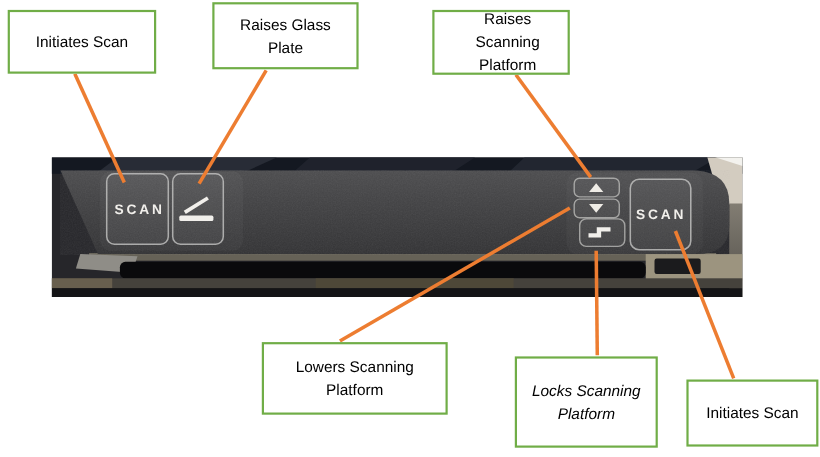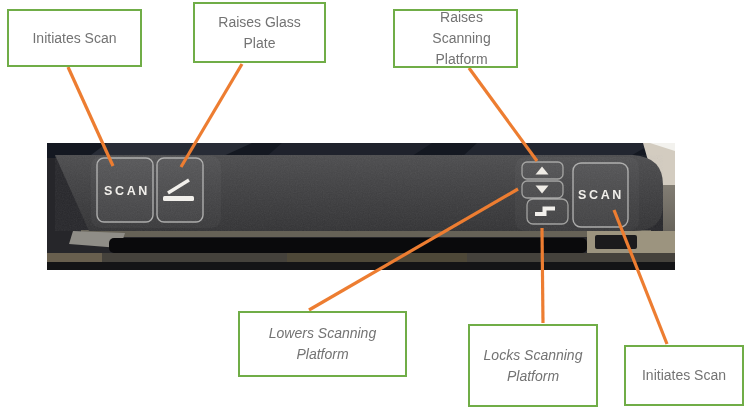--- a/index.html
+++ b/index.html
@@ -4,21 +4,21 @@
 <style>
   html,body{margin:0;padding:0;background:#ffffff;}
   .canvas{
     position:relative;width:745px;height:415px;background:#ffffff;
     font-family:"Liberation Sans",sans-serif;overflow:hidden;
   }
   .callout{
     position:absolute;box-sizing:border-box;
     border:2px solid #70ad47;background:#ffffff;
     display:flex;align-items:center;justify-content:center;
-    text-align:center;font-size:14px;color:#737373;line-height:1.5;
+    text-align:center;font-size:14px;color:#000000;line-height:1.5;
     padding:2px 8px;z-index:3;
   }
   #photo{position:absolute;left:47px;top:143px;z-index:1;}
   #connectors{position:absolute;left:0;top:0;width:745px;height:415px;z-index:2;pointer-events:none;}
   .scan-text{
     font-family:"Liberation Sans",sans-serif;font-weight:bold;
     font-size:12.5px;letter-spacing:2.6px;fill:#f1efeb;
   }
 </style>
 </head>
@@ -105,21 +105,21 @@
   </div>
 
   <div class="callout" style="left:193px; top:2px;   width:133px; height:61px;">
     <span>Raises Glass Plate</span>
   </div>
 
   <div class="callout" style="left:393px; top:9px;   width:125px; height:59px;padding-left:20px;">
     <span>Raises Scanning Platform</span>
   </div>
 
-  <div class="callout" style="left:238px; top:311px; width:169px; height:66px;font-style:italic;">
+  <div class="callout" style="left:238px; top:311px; width:169px; height:66px;">
     <span>Lowers Scanning Platform</span>
   </div>
 
   <div class="callout" style="left:468px; top:324px; width:130px; height:83px;font-style:italic;">
     <span>Locks Scanning Platform</span>
   </div>
 
   <div class="callout" style="left:624px; top:345px; width:120px; height:61px;">
     <span>Initiates Scan</span>
   </div>

